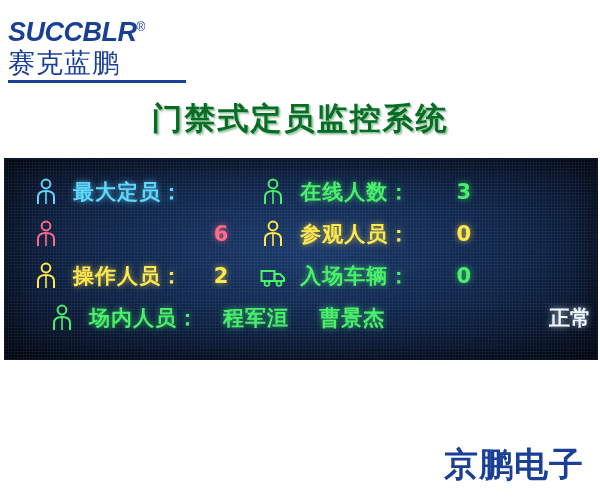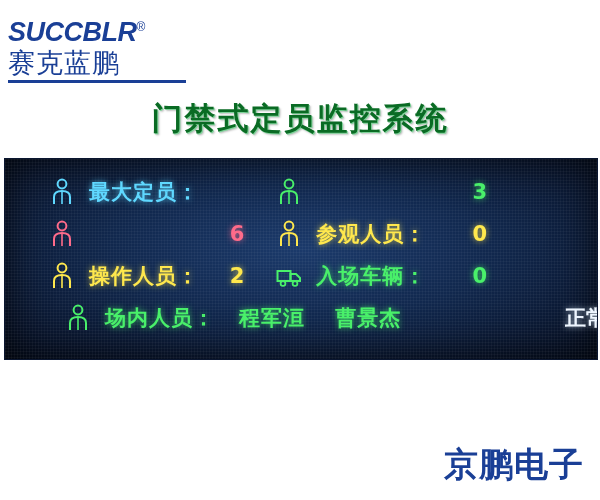--- a/index.html
+++ b/index.html
@@ -86,21 +86,21 @@
     position: absolute;
     inset: 0;
     background-image:
       repeating-linear-gradient(to right, rgba(255,255,255,0.035) 0 1px, transparent 1px 3px),
       repeating-linear-gradient(to bottom, rgba(255,255,255,0.035) 0 1px, transparent 1px 3px);
     pointer-events: none;
   }
 
   .led-rows {
     position: absolute;
-    left: 16px; top: 12px;
+    left: 0; top: 12px;
     width: 488px;
     text-align: center;
   }
   .led-row {
     display: flex;
     height: 42px;
     align-items: center;
   }
   .led-cell {
     display: flex;
@@ -203,20 +203,21 @@
           <line x1="13" y1="13" x2="13" y2="26" stroke="#5fd8ff" stroke-width="1.6"></line>
         </svg>
         <span class="led-label c-cyan">最大定员：</span>
       </div>
       <div class="led-cell cell-right">
         <svg class="led-icon" viewBox="0 0 26 28">
           <circle cx="13" cy="6" r="4.4" fill="none" stroke="#49f06a" stroke-width="2"></circle>
           <path d="M5 26 L5 19 Q5 13 13 13 Q21 13 21 19 L21 26" fill="none" stroke="#49f06a" stroke-width="2"></path>
           <line x1="13" y1="13" x2="13" y2="26" stroke="#49f06a" stroke-width="1.6"></line>
         </svg>
+        <span class="led-label c-green">在线人数：</span>
         <span class="led-value c-green">3</span>
       </div>
     </div>
 
     <div class="led-row">
       <div class="led-cell cell-left">
         <svg class="led-icon" viewBox="0 0 26 28">
           <circle cx="13" cy="6" r="4.4" fill="none" stroke="#ff6b8a" stroke-width="2"></circle>
           <path d="M5 26 L5 19 Q5 13 13 13 Q21 13 21 19 L21 26" fill="none" stroke="#ff6b8a" stroke-width="2"></path>
           <line x1="13" y1="13" x2="13" y2="26" stroke="#ff6b8a" stroke-width="1.6"></line>

